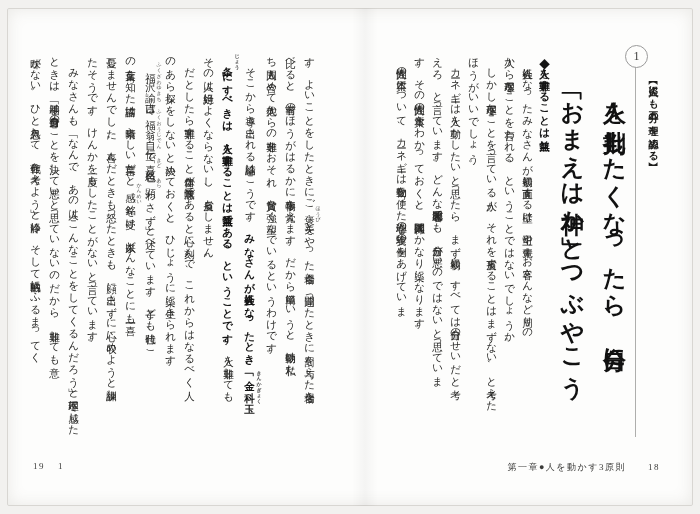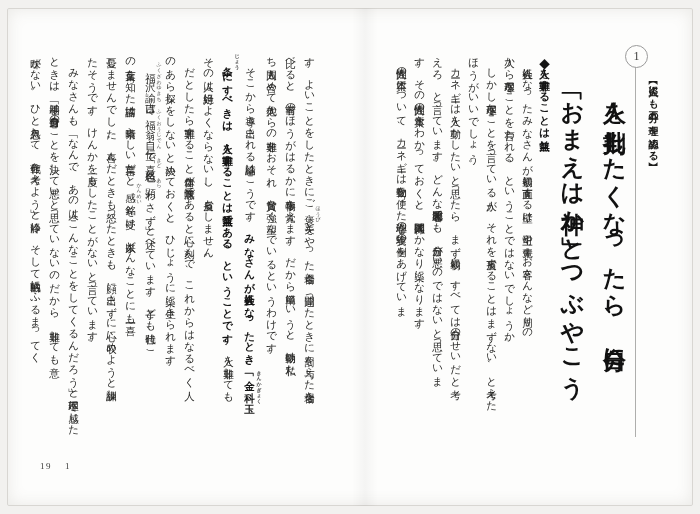--- a/index.html
+++ b/index.html
@@ -59,21 +59,21 @@
     font-family:"Liberation Sans",sans-serif;font-weight:700;
     font-size:23px;line-height:42px;letter-spacing:1px;color:#111;
   }
   
   .footer{
     position:absolute;top:461px;
     font-size:9px;letter-spacing:1.5px;color:#3a3a38;
     display:flex;align-items:baseline;white-space:nowrap;
   }
   .footer-right{right:40px;gap:22px;}
-  .footer-left{left:40px;gap:13px;}
+  .footer-left{left:33px;gap:13px;}
 </style>
 </head>
 <body>
 
 <div class="canvas">
   <div class="paper"></div>
   <div class="spine"></div>
 
   <div class="chapter-badge">
     <span>1</span>
@@ -92,20 +92,24 @@
       <div class="vline"><span>　社会人になったみなさんが最初に直面する壁は、上司や先輩、お客さんなど周りの</span></div>
       <div class="vline"><span>人から理不尽なことを言われる、ということではないでしょうか。</span></div>
       <div class="vline"><span>　しかし理不尽なことを言っている人が、それを反省することはまずない、と考えた</span></div>
       <div class="vline"><span>ほうがいいでしょう。</span></div>
       <div class="vline"><span>　カーネギーは人を動かしたいと思ったら、まず最初に、すべては自分のせいだと考</span></div>
       <div class="vline"><span>えろ、と言っています。どんな凶悪犯罪者でも、自分が悪いのではないと思っていま</span></div>
       <div class="vline"><span>す。その人間性の本質をわかっておくと、人間関係はかなり楽になります。</span></div>
       <div class="vline"><span>　人間性の本質について、カーネギーは動物を使った心理学の実験の例をあげていま</span></div>
     </div>
 
+  <div class="footer footer-right">
+    <span>第一章●人を動かす3原則</span>
+    <span>18</span>
+  </div>
 
   <div class="vtext vbody vbody-left">
       <div class="vline"><span>す。よいことをしたときにご</span><ruby>褒美<rt>ほうび</rt></ruby><span>をやった場合と、間違ったときに罰を与えた場合を</span></div>
       <div class="vline"><span>比べると、前者のほうがはるかに物事を覚えます。だから簡単にいうと、動物は私た</span></div>
       <div class="vline"><span>ち人間も含めて他人からの非難をおそれ、賞賛を強く望んでいるというわけです。</span></div>
       <div class="vline"><span>　そこから導き出される結論はこうです。</span><span class="em">みなさんが社会人になったとき、「</span><ruby class="em">金科玉<rt>きんかぎょく</rt></ruby></div>
       <div class="vline"><ruby class="em">条<rt>じょう</rt></ruby><span class="em">」にすべきは、人を非難することは無益である、ということです。</span><span>人を非難しても、</span></div>
       <div class="vline"><span>その人は絶対によくならないし、反省もしません。</span></div>
       <div class="vline"><span>　だとしたら非難すること自体が無意味であると心に刻んで、これからはなるべく人</span></div>
       <div class="vline"><span>のあら探しをしないと決めておくと、ひじょうに楽に生きられます。</span></div>

